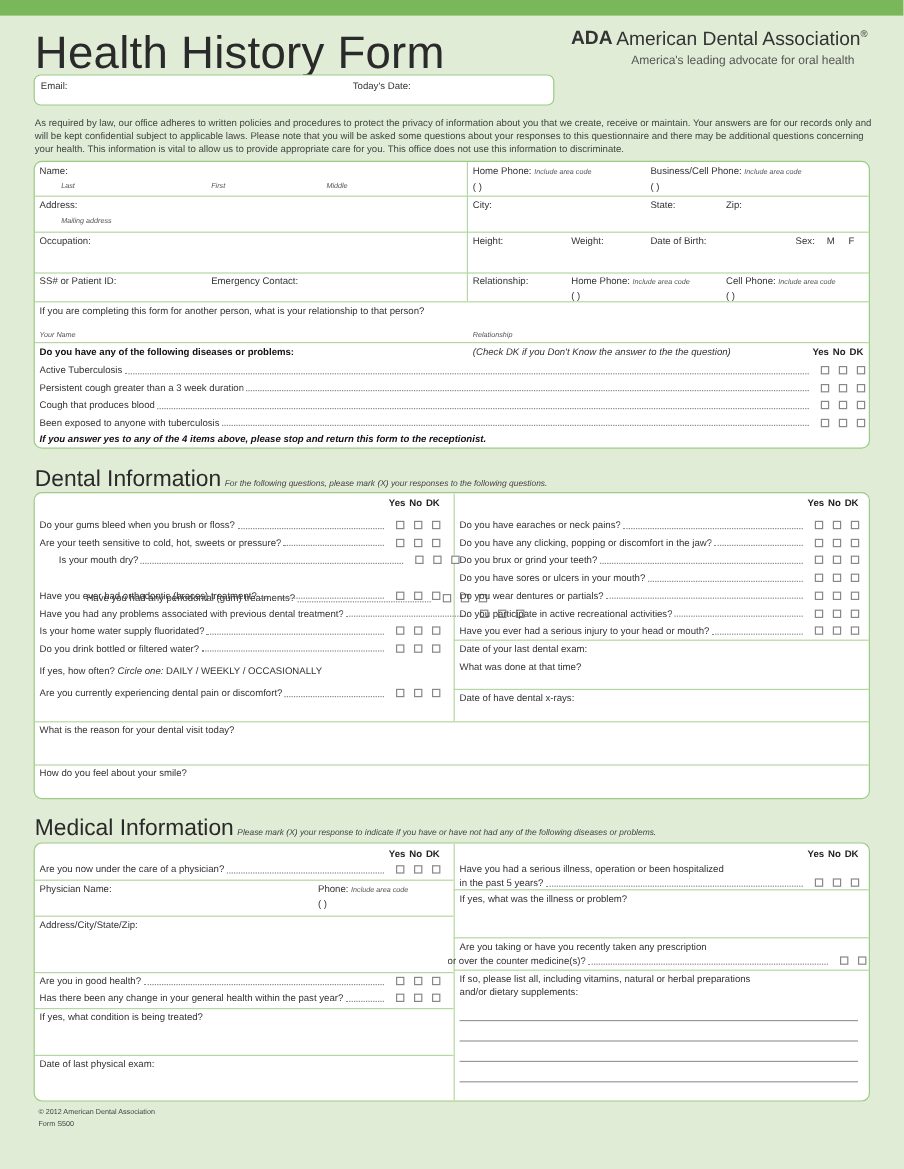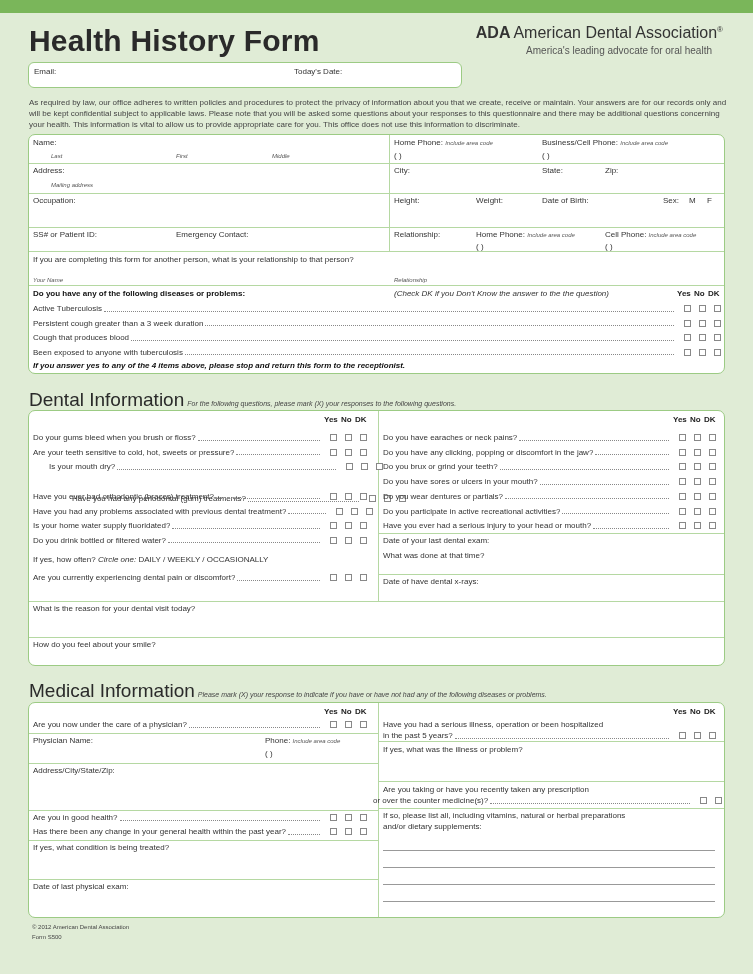--- a/index.html
+++ b/index.html
@@ -1,18 +1,18 @@
 <!DOCTYPE html>
 <html><head>
 <meta charset="utf-8">
 <style>
 *{box-sizing:border-box;margin:0;padding:0}
 body{width:753px;height:974px;background:#e0ecd6;font-family:"Liberation Sans",sans-serif;color:#333;position:relative;overflow:hidden}
 .topbar{position:absolute;left:0;top:0;width:753px;height:13px;background:#7ab65a}
-.title{position:absolute;left:29px;top:24px;font-size:30px;font-weight:700;color:#2a2a2a;letter-spacing:0.2px}
+.title{position:absolute;left:29px;top:24px;font-size:38px;font-weight:400;color:#2a2a2a;letter-spacing:0.2px}
 .logo{position:absolute;right:30px;top:24px;text-align:right}
 .logo .main{font-size:16px;color:#333}
 .logo .main b{font-weight:bold;margin-right:3px}
 .logo .main sup{font-size:8px}
 .logo .tag{font-size:10px;color:#555;margin-top:3px;margin-right:11px}
 .emailbox{position:absolute;left:28px;top:62px;width:434px;height:26px;background:#fff;border:1px solid #9ccb84;border-radius:6px;font-size:8px}
 .emailbox span{position:absolute;top:4px}
 .privacy{position:absolute;left:29px;top:97px;width:700px;font-size:8px;line-height:11px;color:#444}
 .box{position:absolute;background:#fff;border:1px solid #9ccb84;border-radius:7px;overflow:hidden}
 .cell{position:absolute;font-size:8px;color:#333}
@@ -164,21 +164,21 @@
         <span class="cb"></span>
         <span class="cb"></span>
       </div>
       <div class="row" style="left: 4px; top: 80.8px; width: 334px;">
         <span class="q">Have you ever had orthodontic (braces) treatment?</span>
         <span class="dots"></span>
         <span class="cb"></span>
         <span class="cb"></span>
         <span class="cb"></span>
       </div>
-      <div class="row" style="left: 4px; top: 95.5px; width: 340px;">
+      <div class="row" style="left: 4px; top: 95.5px; width: 404px;">
         <span class="q">Have you had any problems associated with previous dental treatment?</span>
         <span class="dots"></span>
         <span class="cb"></span>
         <span class="cb"></span>
         <span class="cb"></span>
       </div>
       <div class="row" style="left: 4px; top: 110.2px; width: 334px;">
         <span class="q">Is your home water supply fluoridated?</span>
         <span class="dots"></span>
         <span class="cb"></span>

